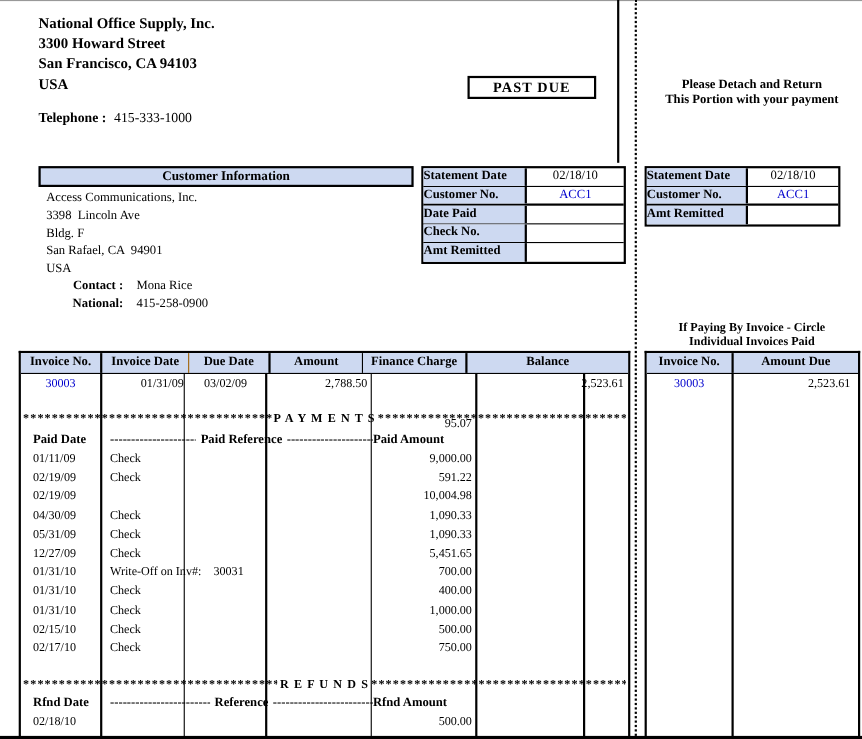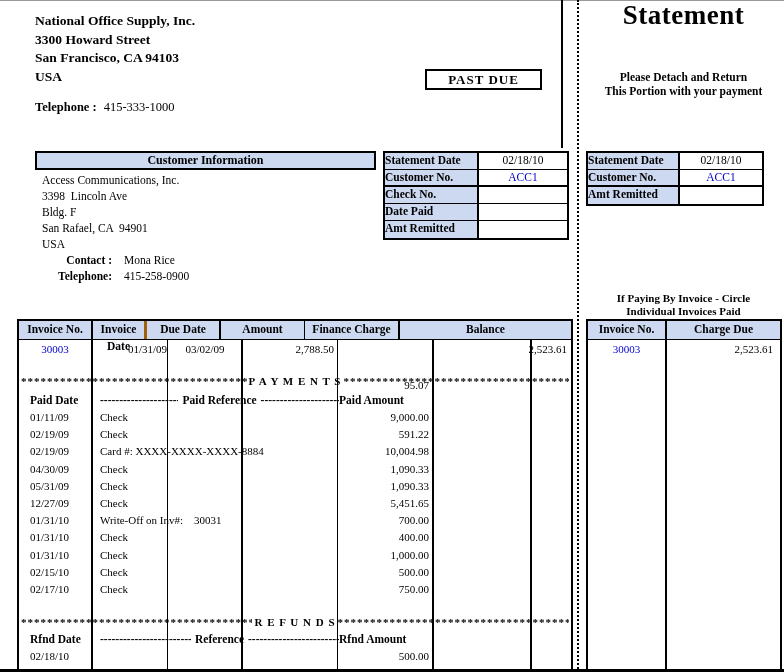--- a/index.html
+++ b/index.html
@@ -54,21 +54,21 @@
 
   .blue { color:var(--link-blue); }
 
   
   .main-table { position:absolute; left:17px; top:319px; width:556px; height:353px;
                 border:2px solid #000; border-bottom:none; }
   .mt-header { display:flex; height:19px; background:var(--header-bg); border-bottom:1px solid #000;
                font-weight:bold; font-size:11.5px; text-align:center; }
   .mt-header > div { line-height:17px; }
   .hc1 { width:74px; border-right:2px solid #000; }
-  .hc2 { width:54px; border-right:3px solid #a16207; }
+  .hc2 { width:79px; border-right:1px solid #a16207; }
   .hc3 { width:74px; border-right:2px solid #000; }
   .hc4 { width:84px; border-right:1px solid #000; }
   .hc5 { width:95px; border-right:2px solid #000; }
   .hc6 { flex:1; }
   .mt-body { position:relative; height:332px; font-size:11px; }
   .vl { position:absolute; top:0; bottom:0; background:#000; }
   .ir { position:absolute; top:2px; height:15px; line-height:15px; }
   .ir-c1 { left:0; width:72px; text-align:center; }
   .ir-c2 { left:74px; width:74px; text-align:center;padding-left:35px; }
   .ir-c3 { left:150px; width:72px; text-align:center; }
@@ -117,21 +117,20 @@
     <div>USA</div>
   </div>
   <div class="company-phone">
     <span class="lbl">Telephone :</span><span class="val">415-333-1000</span>
   </div>
 
   <div class="past-due">PAST DUE</div>
 
   <div class="stub-vline"></div>
   <div class="dotted-divider"></div>
-  <div class="stmt-title">Statement</div>
   <div class="detach-note">
     <div>Please Detach and Return</div>
     <div>This Portion with your payment</div>
   </div>
   <div class="payby-note">
     <div>If Paying By Invoice - Circle</div>
     <div>Individual Invoices Paid</div>
   </div>
 
   <div class="cust-header">Customer Information</div>
@@ -139,40 +138,40 @@
     <div class="line">Access Communications, Inc.</div>
     <div class="line">3398  Lincoln Ave</div>
     <div class="line">Bldg. F</div>
     <div class="line">San Rafael, CA  94901</div>
     <div class="line">USA</div>
     <div class="cust-kv">
       <span class="k">Contact :</span>
       <span class="v">Mona Rice</span>
     </div>
     <div class="cust-kv">
-      <span class="k">Telephone:</span>
+      <span class="k">National:</span>
       <span class="v">415-258-0900</span>
     </div>
   </div>
 
   <div class="kv-table stmt-box">
     <div class="kv-row">
       <div class="k">Statement Date</div>
       <div class="v">02/18/10</div>
     </div>
     <div class="kv-row thick">
       <div class="k">Customer No.</div>
       <div class="v blue">ACC1</div>
     </div>
     <div class="kv-row">
+      <div class="k">Date Paid</div>
+      <div class="v"></div>
+    </div>
+    <div class="kv-row">
       <div class="k">Check No.</div>
-      <div class="v"></div>
-    </div>
-    <div class="kv-row">
-      <div class="k">Date Paid</div>
       <div class="v"></div>
     </div>
     <div class="kv-row">
       <div class="k">Amt Remitted</div>
       <div class="v"></div>
     </div>
   </div>
 
   <div class="kv-table remit-box">
     <div class="kv-row">
@@ -234,21 +233,20 @@
           <span class="pr-ref">Check</span>
           <span class="pr-amt">9,000.00</span>
         </div>
         <div class="pay-row">
           <span class="pr-date">02/19/09</span>
           <span class="pr-ref">Check</span>
           <span class="pr-amt">591.22</span>
         </div>
         <div class="pay-row">
           <span class="pr-date">02/19/09</span>
-          <span class="pr-ref">Card #: XXXX-XXXX-XXXX-8884</span>
           <span class="pr-amt">10,004.98</span>
         </div>
         <div class="pay-row">
           <span class="pr-date">04/30/09</span>
           <span class="pr-ref">Check</span>
           <span class="pr-amt">1,090.33</span>
         </div>
         <div class="pay-row">
           <span class="pr-date">05/31/09</span>
           <span class="pr-ref">Check</span>
@@ -304,21 +302,21 @@
         <span class="pr-date">02/18/10</span>
         <span class="pr-ref"></span>
         <span class="pr-amt">500.00</span>
       </div>
     </div>
   </div>
 
   <div class="remit-table">
     <div class="rt-header">
       <div class="rc1">Invoice No.</div>
-      <div class="rc2">Charge Due</div>
+      <div class="rc2">Amount Due</div>
     </div>
     <div class="rt-body">
       <div class="vl" style="left:77px;width:2px;"></div>
       <div class="rr-no blue">30003</div>
       <div class="rr-amt">2,523.61</div>
     </div>
   </div>
 
   <div class="bottom-bar"></div>
 </div>

